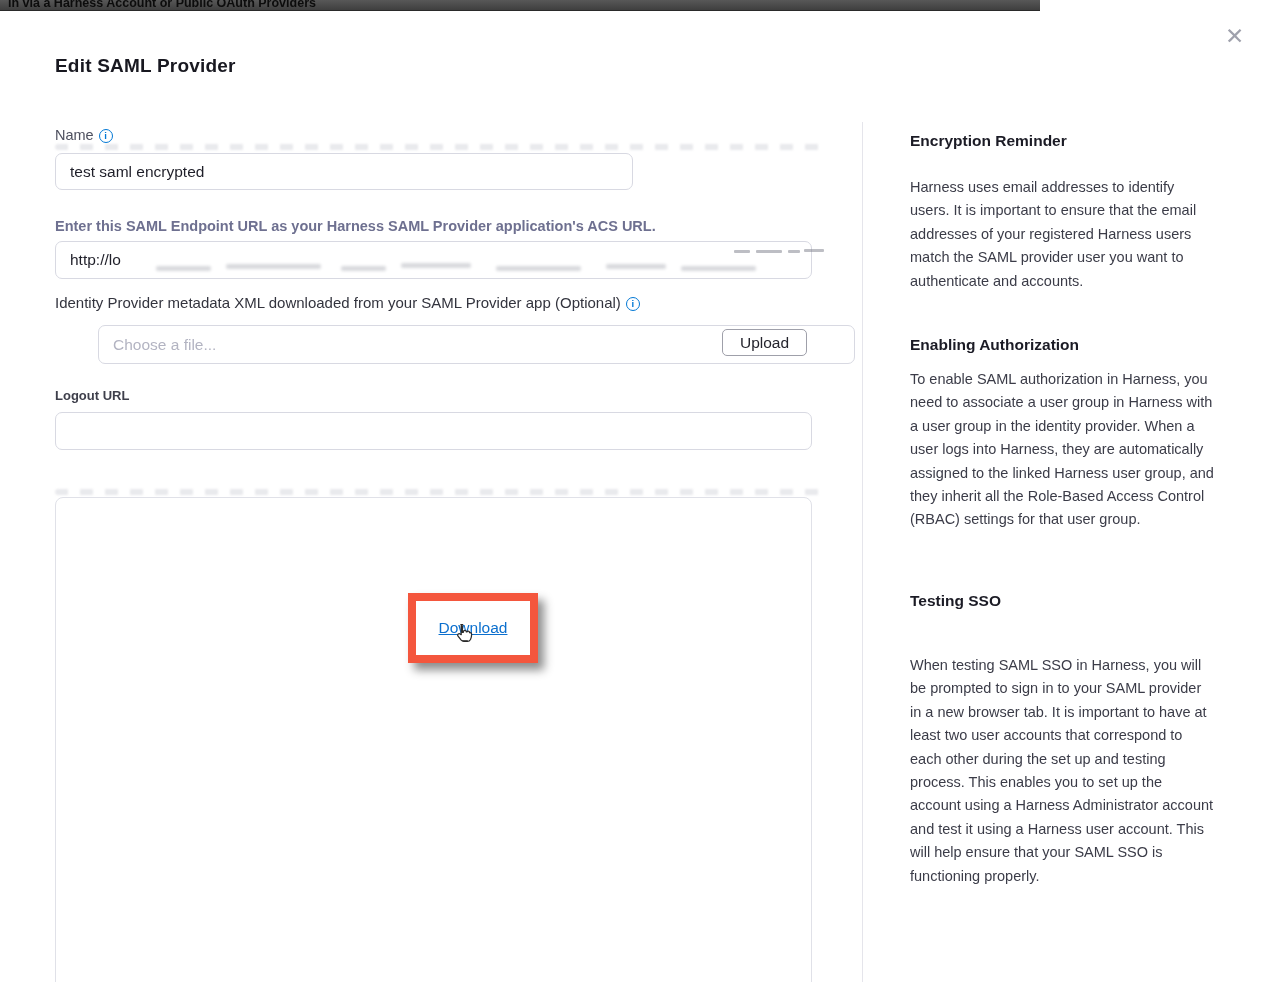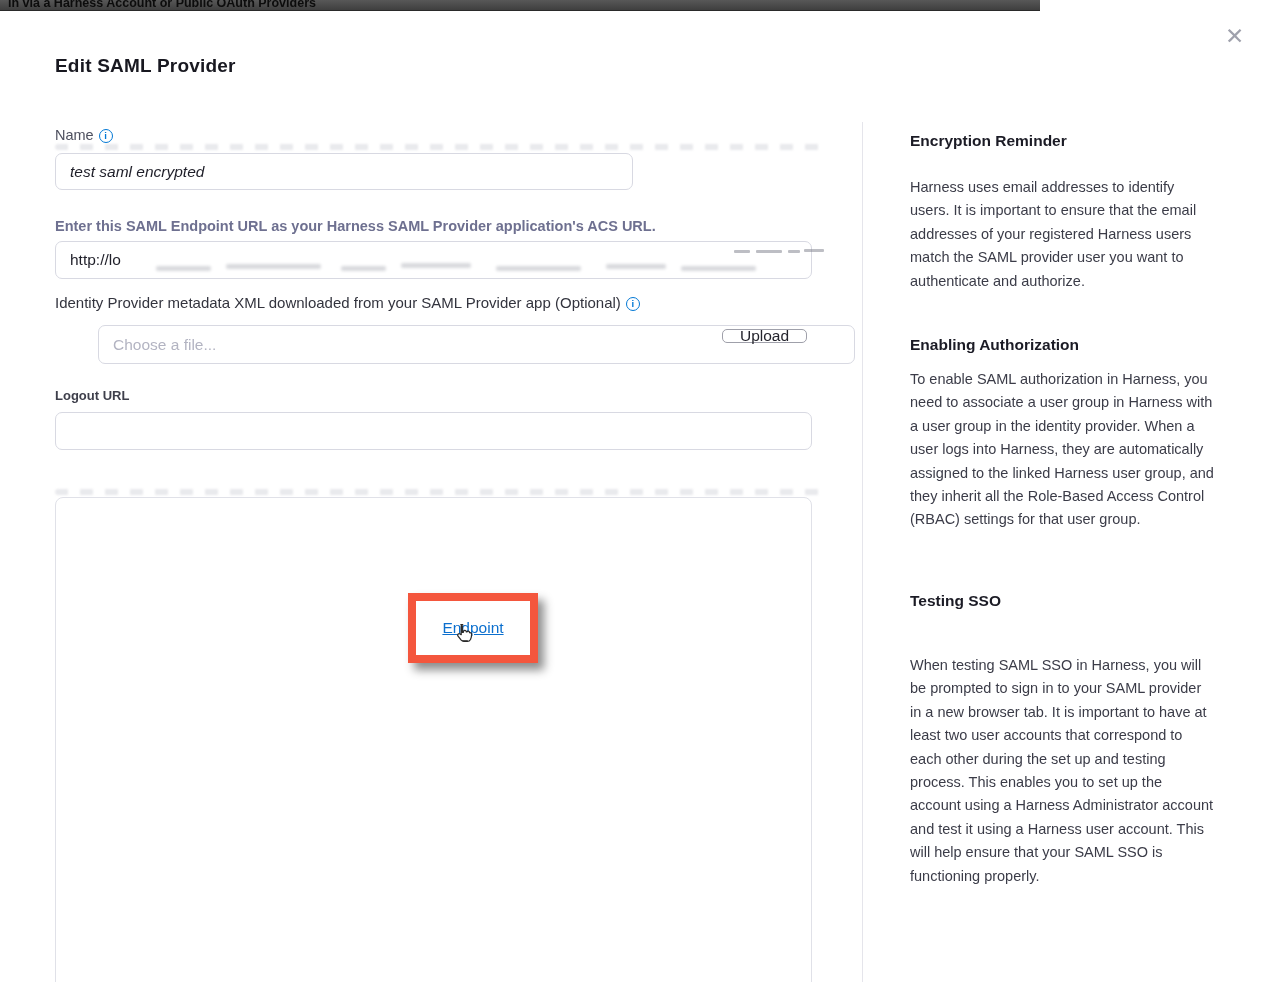--- a/index.html
+++ b/index.html
@@ -50,21 +50,21 @@
   .inp {
     border:1px solid #d8d9e2; border-radius:7px; background:#fff;
     font-size:15.5px; color:#1f1f29; padding:0 14px;
     font-family:"Liberation Sans","DejaVu Sans",sans-serif;
     outline:none; z-index:3;
   }
   .inp::placeholder { color:#b3b4c2; opacity:1; }
   .inp-wrap { z-index:3; }
 
   .upload-btn {
-    position:absolute; right:5px; top:4px; width:85px; height:14px;
+    position:absolute; right:5px; top:4px; width:85px; height:27px;
     border:1px solid #9fa0aa; border-radius:5px; background:#fff;
     font-size:15.5px; color:#24242d; cursor:pointer;
     display:flex; align-items:center; justify-content:center;
     font-family:"Liberation Sans","DejaVu Sans",sans-serif;
   }
 
   
   .blur-band {
     height:6px; z-index:3;
     background:repeating-linear-gradient(90deg, rgba(125,127,146,.30) 0 13px, rgba(0,0,0,0) 13px 25px);
@@ -113,21 +113,21 @@
 
 <div class="abs modal"></div>
 
 <div class="abs close-x">✕</div>
 <div class="abs modal-title">Edit SAML Provider</div>
 
 <div class="abs lbl" style="left:55px; top:127px;">
   <span>Name</span><span class="info-i">i</span>
 </div>
 <div class="abs blur-band" style="left:55px; top:144px; width:775px;"></div>
-<input class="abs inp" style="left: 55px; top: 153px; width: 578px; height: 37px; font-style: italic;" value="test saml encrypted">
+<input class="abs inp" style="left: 55px; top: 153px; width: 578px; height: 37px;" value="test saml encrypted">
 
 <div class="abs lbl-acs" style="left:55px; top:218px;">Enter this SAML Endpoint URL as your Harness SAML Provider application's ACS URL.</div>
 <div class="abs inp inp-wrap" style="left:55px; top:241px; width:757px; height:38px; line-height:36px;">
   <span>http://lo</span>
   
   <span class="smudge" style="left:100px; top:24px; width:55px;"></span>
   <span class="smudge" style="left:170px; top:22px; width:95px;"></span>
   <span class="smudge" style="left:285px; top:24px; width:45px;"></span>
   <span class="smudge" style="left:345px; top:21px; width:70px;"></span>
   <span class="smudge" style="left:440px; top:24px; width:85px;"></span>
@@ -157,31 +157,31 @@
 <div class="checkbox" style="left:67px; top:516px;"></div>
 <div class="cb-label" style="left:94px; top:517px;">Enable Authorization</div>
 
 <div class="checkbox" style="left:67px; top:570px;"></div>
 <div class="cb-label" style="left:94px; top:571px;">Add Entity Id</div>
 
 <div class="cert-label" style="left:66px; top:620px;">Encryption Certificate for SAML assertions</div>
 <div class="cert-dash" style="left:399px; top:620px;">-</div>
 
 <div class="hl-box">
-  <a class="dl-link">Endpoint</a>
+  <a class="dl-link">Download</a>
 </div>
 <div class="cursor-icon">
   <svg width="23" height="24" viewBox="0 0 24 25">
     <path d="M9.2 2.8c.9 0 1.6.7 1.6 1.6v6.4l.9.1.3-1.1c.2-.8.9-1.3 1.7-1.1.7.1 1.2.8 1.2 1.5l.7.1c.3-.5 1-.9 1.6-.7.7.2 1.1.8 1.1 1.5h.5c1 0 1.7.8 1.7 1.7 0 2.3-.5 4-1.2 5.4-.6 1.1-1.8 2-3.2 2h-3.8c-1 0-2-.5-2.7-1.3L6.3 14.7c-.6-.7-.5-1.6.2-2.2.6-.5 1.4-.5 2-.1l1.1.8V4.4c0-.9.7-1.6 1.6-1.6z" fill="#ffffff" stroke="#2a2a2a" stroke-width="1.3" stroke-linejoin="round"></path>
     <path d="M10.5 19.5h6" stroke="#2a2a2a" stroke-width="1" fill="none"></path>
   </svg>
 </div>
 
 <div class="abs divider"></div>
 
 <div class="side-h" style="top:132px;">Encryption Reminder</div>
-<div class="side-p" style="top:176px;">Harness uses email addresses to identify users. It is important to ensure that the email addresses of your registered Harness users match the SAML provider user you want to authenticate and authorize.</div>
+<div class="side-p" style="top:176px;">Harness uses email addresses to identify users. It is important to ensure that the email addresses of your registered Harness users match the SAML provider user you want to authenticate and accounts.</div>
 
 <div class="side-h" style="top:336px;">Enabling Authorization</div>
 <div class="side-p" style="top:368px;">To enable SAML authorization in Harness, you need to associate a user group in Harness with a user group in the identity provider. When a user logs into Harness, they are automatically assigned to the linked Harness user group, and they inherit all the Role-Based Access Control (RBAC) settings for that user group.</div>
 
 <div class="side-h" style="top:592px;">Testing SSO</div>
 <div class="side-p" style="top:654px;">When testing SAML SSO in Harness, you will be prompted to sign in to your SAML provider in a new browser tab. It is important to have at least two user accounts that correspond to each other during the set up and testing process. This enables you to set up the account using a Harness Administrator account and test it using a Harness user account. This will help ensure that your SAML SSO is functioning properly.</div>
 
 </body></html>

